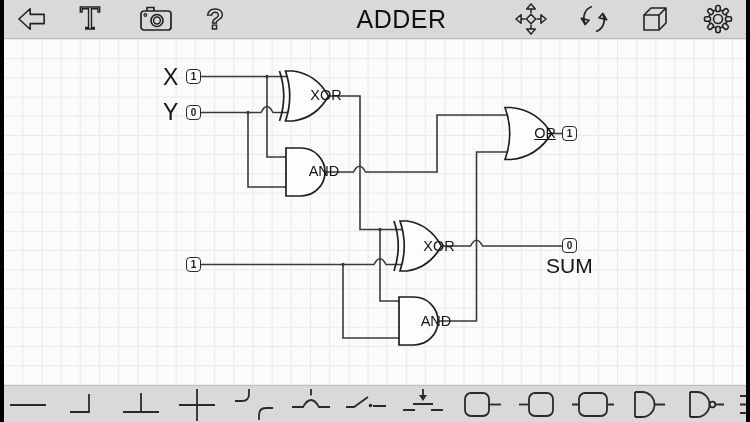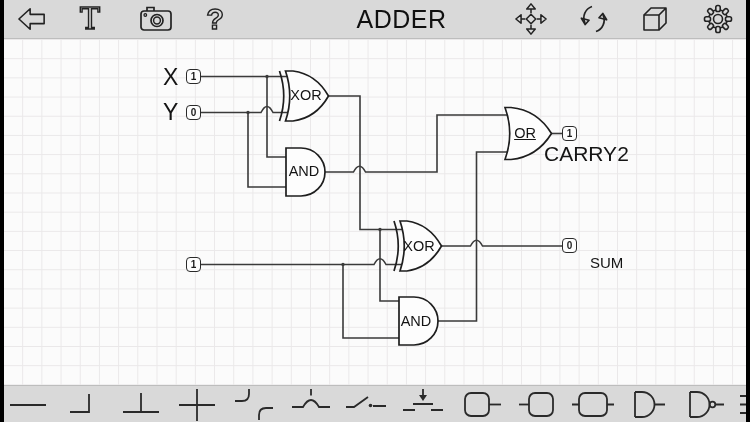--- a/index.html
+++ b/index.html
@@ -34,20 +34,21 @@
       linear-gradient(90deg, #eae8e9 1px, transparent 1px);
     background-size:19.2px 19.2px; background-position:3px 1px;
   }
   .circuit-svg{ position:absolute; left:0; top:0; z-index:1; }
   .clabel{
     position:absolute; z-index:2; color:#141414; white-space:nowrap;
   }
   .glabel{
     position:absolute; z-index:2; color:#141414; text-align:center;
     font-size:14.5px;
+    margin-left:20px;
   }
   .pin{
     position:absolute; z-index:3; width:15px; height:15px; box-sizing:border-box;
     background:#fdfdfd; border:1.7px solid #2a2a2a; border-radius:4px;
     font-size:10px; font-weight:bold; color:#1a1a1a;
     display:flex; align-items:center; justify-content:center; cursor:pointer;
   }
   
   .bottombar{
     position:absolute; left:0; top:385px; width:750px; height:37px;
@@ -171,22 +172,21 @@
     </svg>
 
     <span class="glabel" style="left:288px; top:49px; width:36px;">XOR</span>
     <span class="glabel" style="left:286px; top:125px; width:36px;">AND</span>
     <span class="glabel" style="left:510px; top:87px; width:30px;text-decoration:underline;">OR</span>
     <span class="glabel" style="left:401px; top:200px; width:36px;">XOR</span>
     <span class="glabel" style="left:398px; top:275px; width:36px;">AND</span>
 
     <span class="clabel" style="left:163px; top:26px; font-size:23px;">X</span>
     <span class="clabel" style="left:163px; top:61px; font-size:23px;">Y</span>
-    <span class="clabel" style="left:544px; top:104px; font-size:21px;">CARRY2</span>
-    <span class="clabel" style="left:546px; top:216px; font-size:15px;margin-left:44px;">SUM</span>
+    <span class="clabel" style="left:546px; top:216px; font-size:21px;">SUM</span>
 
     <div class="pin" style="left:186px; top:31px;">
         <span>1</span>
       </div>
     <div class="pin" style="left:186px; top:67px;">
         <span>0</span>
       </div>
     <div class="pin" style="left:186px; top:219px;">
         <span>1</span>
       </div>

